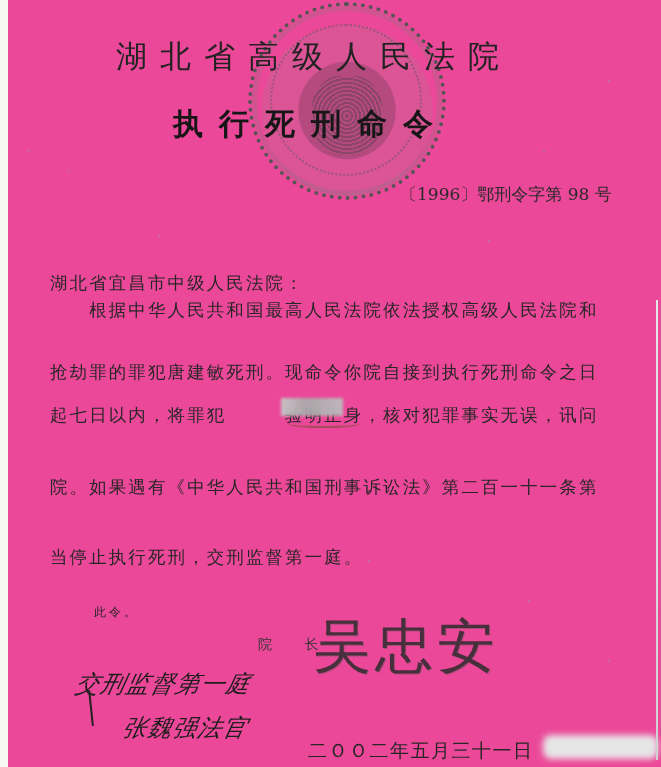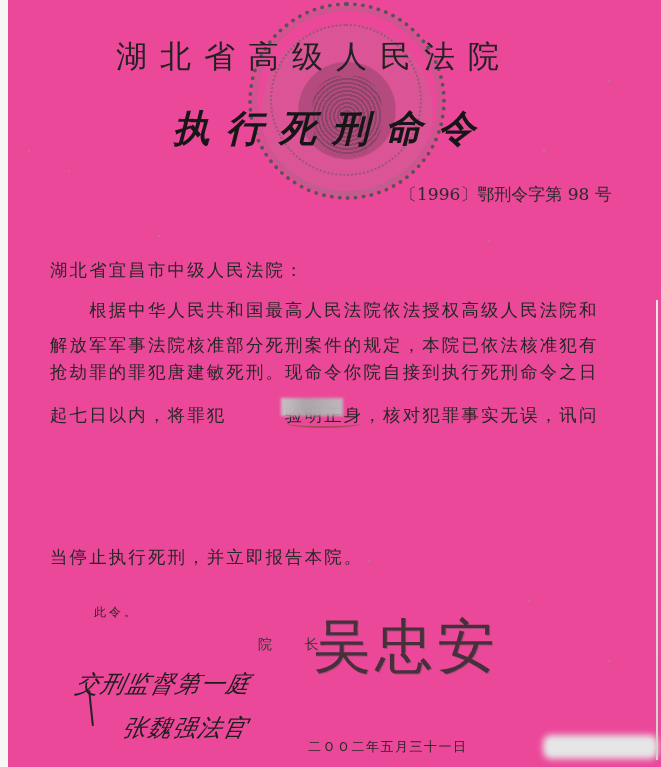--- a/index.html
+++ b/index.html
@@ -30,31 +30,31 @@
     border-radius: 40% 40% 45% 45%;
   }
 
   .title1 {
     position: absolute; left: 108px; top: 36px; width: 420px;
     font-size: 31px; letter-spacing: 13px; white-space: nowrap; color: #222;
     font-family: "DejaVu Serif", serif;
   }
   .title2 {
     position: absolute; left: 165px; top: 104px;
-    font-size: 37px; letter-spacing: 16px; white-space: nowrap; color: #161616; font-weight: bold; font-style: italic;
+    font-size: 30px; letter-spacing: 16px; white-space: nowrap; color: #161616; font-weight: bold;
   }
   .docno {
     position: absolute; left: 392px; top: 183px;
     font-size: 17px; white-space: nowrap; color: #2a2a2a;
   }
   .line {
     position: absolute; left: 42px; font-size: 17.4px; white-space: nowrap; color: #262626;
     letter-spacing: 2.2px;
   }
-  .addressee { top: 258px; }
+  .addressee { top: 271px; }
   .blurbox {
     position: absolute; left: 273px; top: 398px; width: 62px; height: 18px;
     background: linear-gradient(90deg, #c8c8c8, #a9a9a9 40%, #bdbdbd);
     filter: blur(1.5px); opacity: .95;
   }
   .underline {
     position: absolute; left: 280px; top: 420px; width: 72px; height: 6px;
     border-bottom: 2px solid #a84b5a; border-radius: 0 0 50% 50%;
   }
   .cilin { position: absolute; left: 86px; top: 604px; font-size: 12px; color: #262626; letter-spacing: 3px; }
@@ -67,21 +67,21 @@
     text-shadow: 1px 1px 0 rgba(80,80,80,.5);
   }
   .handnote1, .handnote2 {
     position: absolute; font-size: 24px; color: #1d1d1d; font-style: italic; white-space: nowrap;
     font-family: "DejaVu Sans", sans-serif; transform: skewX(-12deg);
   }
   .handnote1 { left: 68px; top: 668px; letter-spacing: 1px; }
   .handnote2 { left: 115px; top: 712px; letter-spacing: 1px; }
   .arrow { position: absolute; left: 82px; top: 690px; width: 2px; height: 36px; background: #222; transform: rotate(-6deg); }
 
-  .date { position: absolute; left: 300px; top: 738px; font-size: 13px; color: #262626; white-space: nowrap; letter-spacing: 1.5px; font-family: Liberation Mono, monospace; }
+  .date { position: absolute; left: 300px; top: 738px; font-size: 19px; color: #262626; white-space: nowrap; letter-spacing: 1.5px; font-family: Liberation Mono, monospace; }
   .blurbox2 {
     position: absolute; left: 535px; top: 735px; width: 115px; height: 24px;
     background: #e6e6e6; filter: blur(3px); border-radius: 8px;
   }
   .rightedge { position: absolute; left: 648px; top: 300px; width: 2px; height: 460px; background: linear-gradient(#e5e5e5, #d0d0d0); }
 </style>
 </head>
 <body>
 
 <div class="page">
@@ -102,24 +102,24 @@
     <div class="seal-emblem"></div>
   </div>
 
   <div class="title1">湖北省高级人民法院</div>
   <div class="title2">执行死刑命令</div>
   <div class="docno">〔1996〕鄂刑令字第 98 号</div>
 
   <div class="line addressee">湖北省宜昌市中级人民法院：</div>
 
   <div class="line" style="top:298px">　　根据中华人民共和国最高人民法院依法授权高级人民法院和</div>
-  <div class="line" style="top:333px">解放军军事法院核准部分死刑案件的规定，本院已依法核准犯有</div>
   <div class="line" style="top:360px">抢劫罪的罪犯唐建敏死刑。现命令你院自接到执行死刑命令之日</div>
   <div class="line" style="top:403px">起七日以内，将罪犯　　　验明正身，核对犯罪事实无误，讯问</div>
-  <div class="line" style="top:545px">当停止执行死刑，并立即报告本院。</div>
+  <div class="line" style="top:475px">院。如果遇有《中华人民共和国刑事诉讼法》第二百一十一条第</div>
+  <div class="line" style="top:545px">当停止执行死刑，交刑监督第一庭。</div>
 
   <div class="blurbox"></div>
   <div class="underline"></div>
 
   <div class="cilin">此令。</div>
 
   <div class="sig-label">院 长</div>
   <div class="signature">吴忠安</div>
 
   <div class="handnote1">交刑监督第一庭</div>

